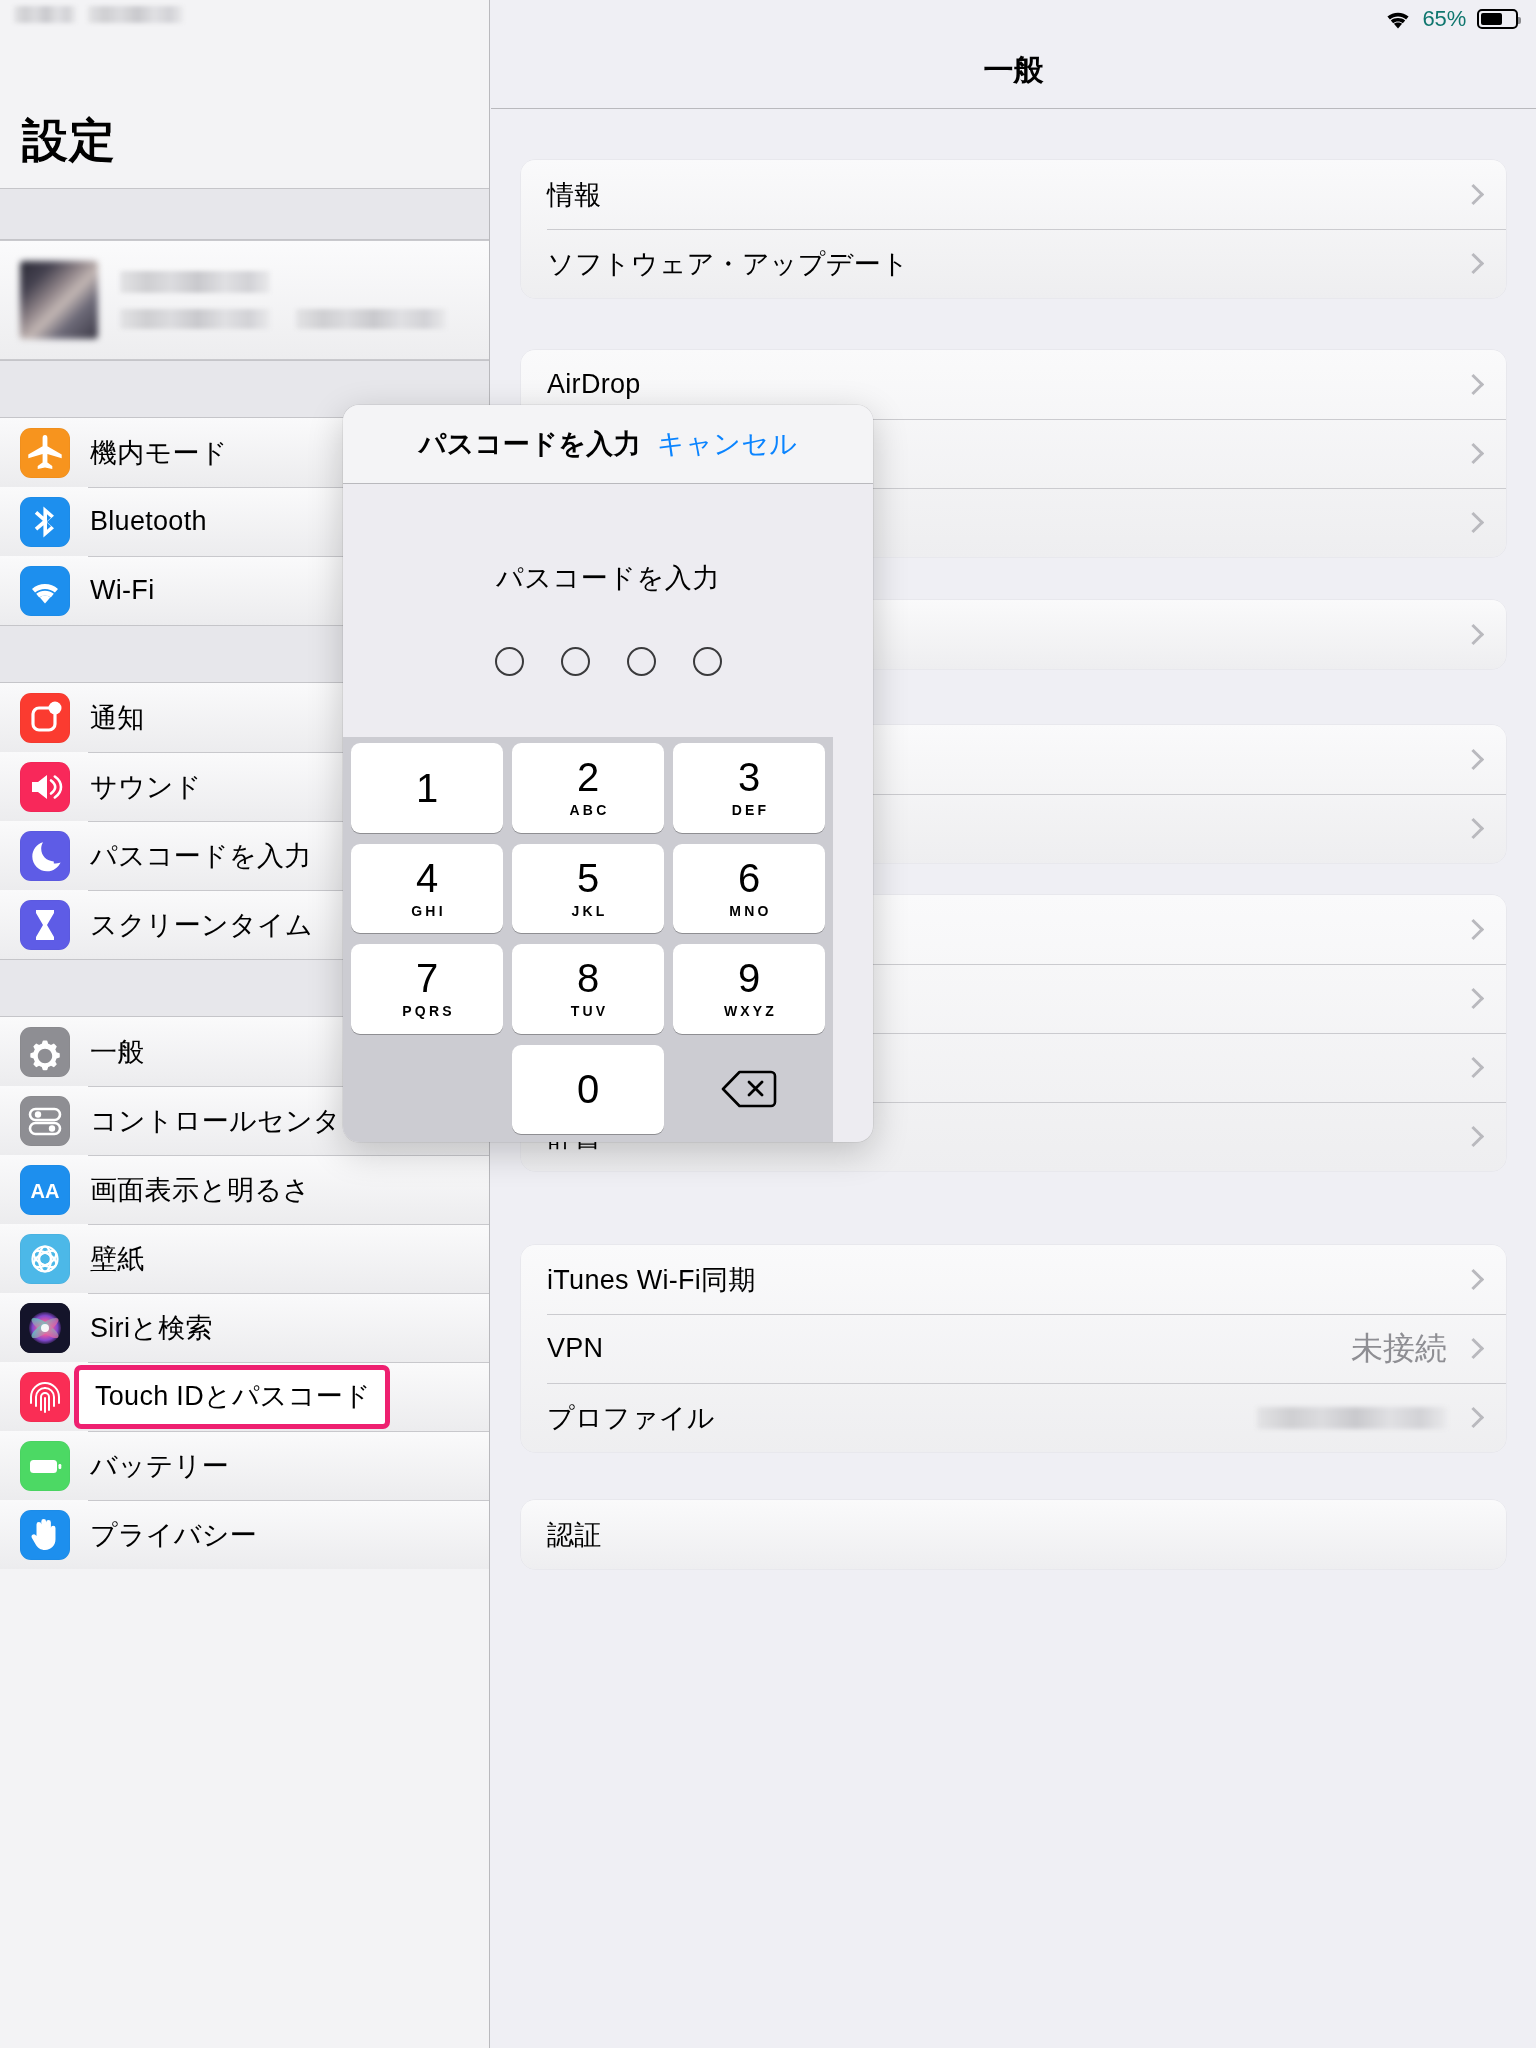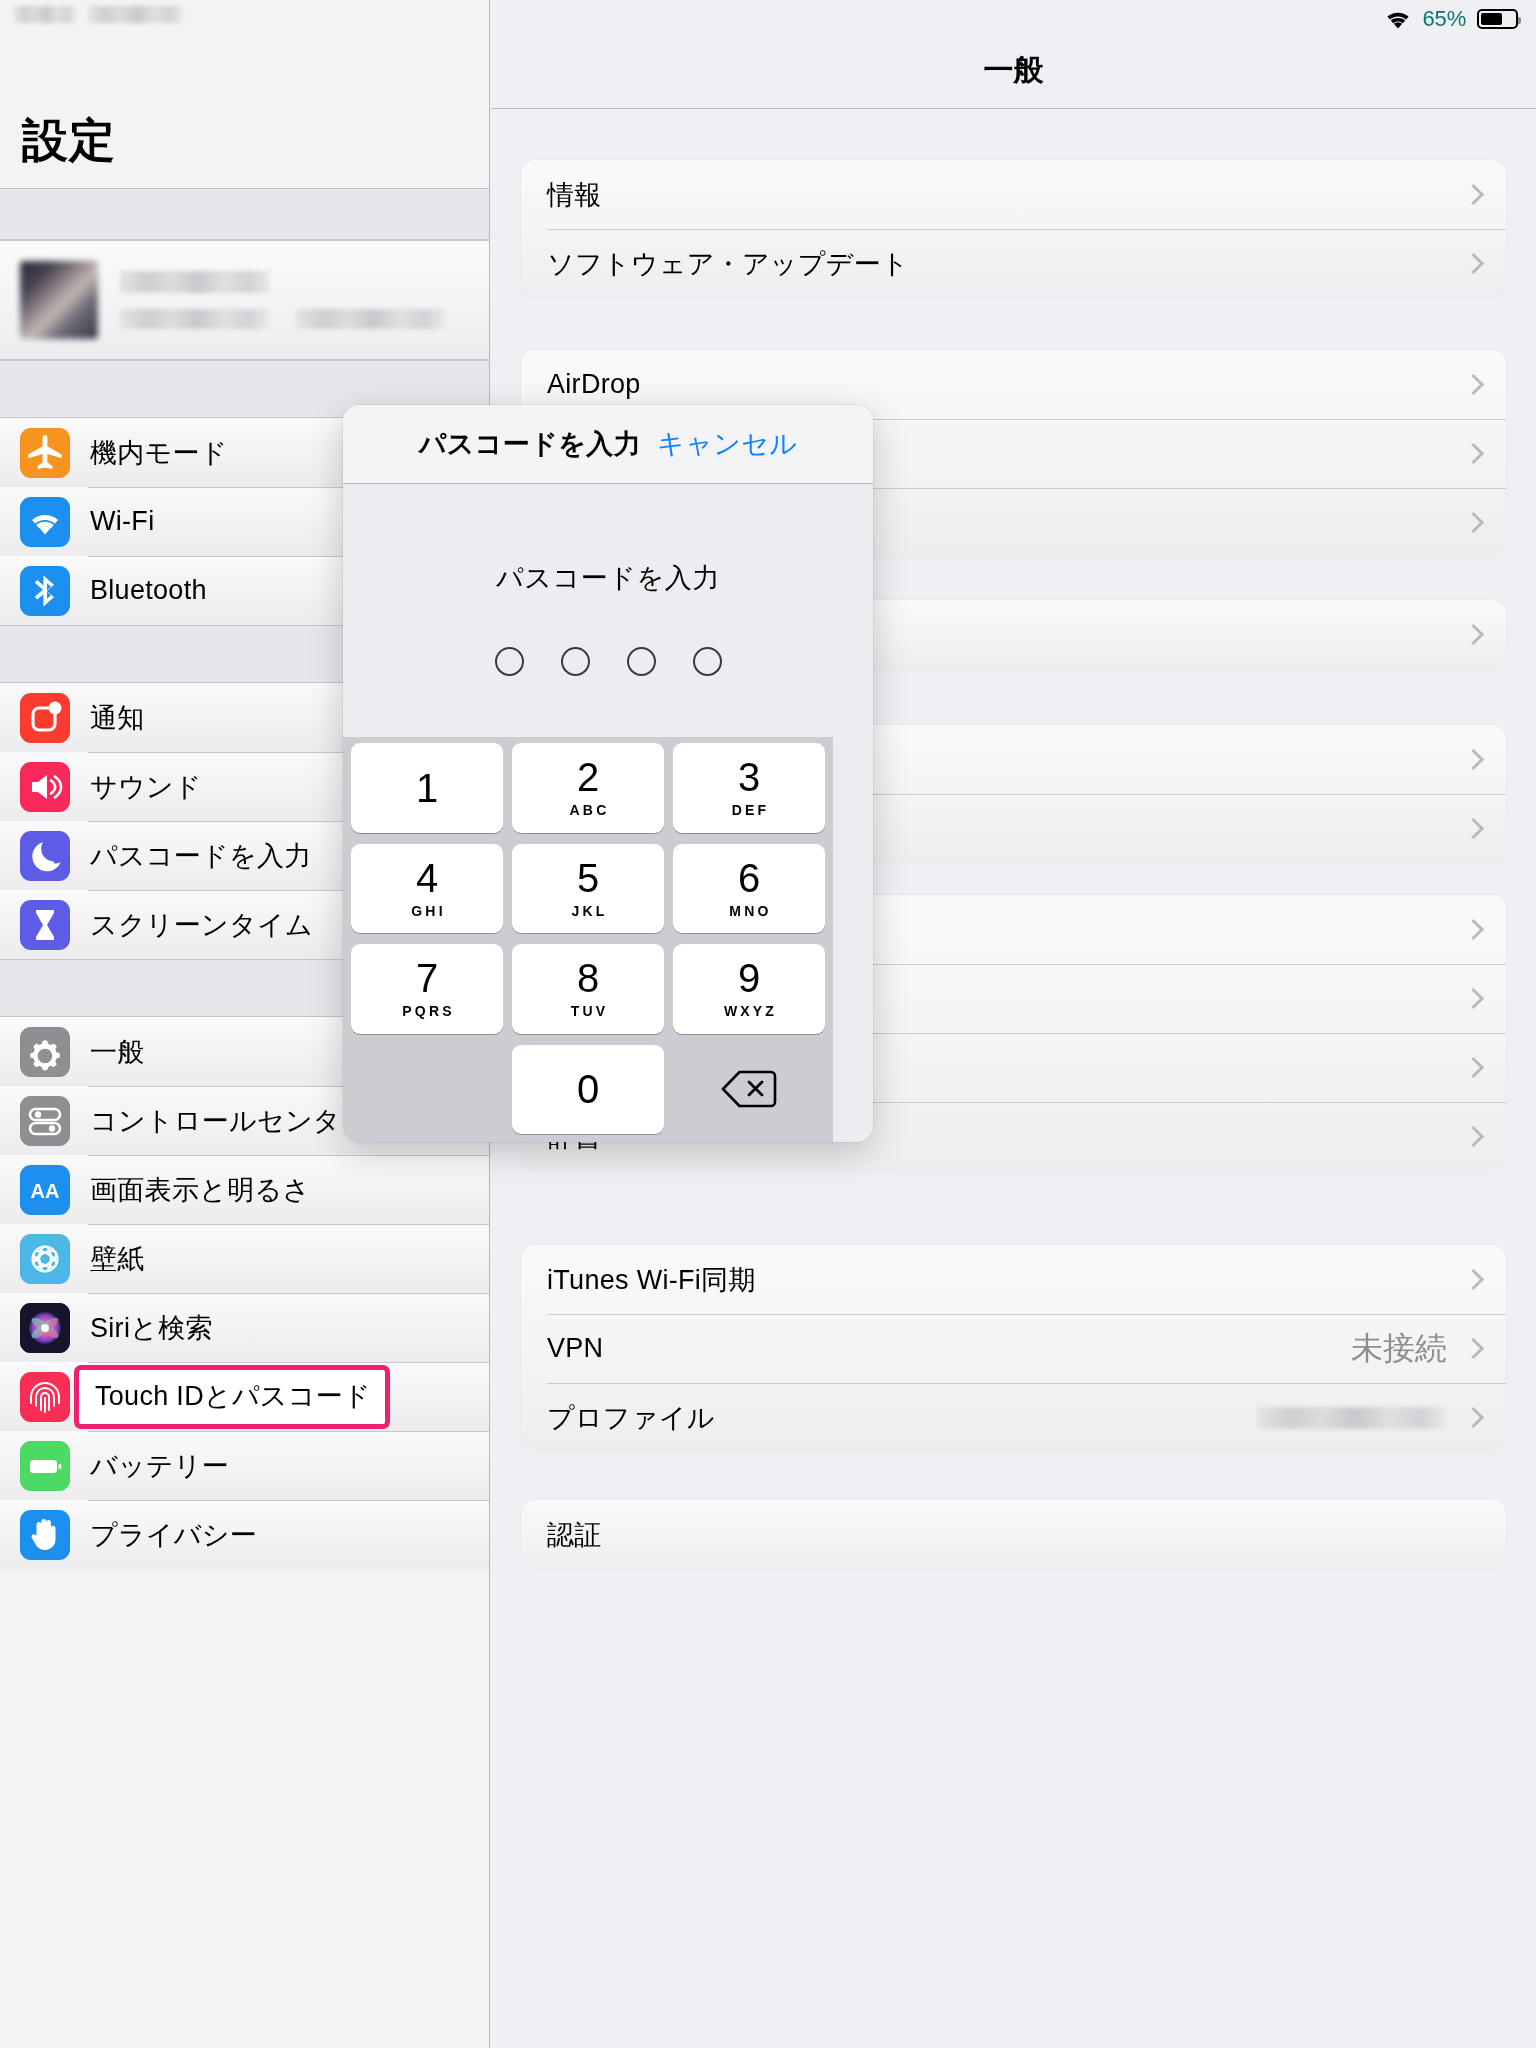--- a/index.html
+++ b/index.html
@@ -270,34 +270,34 @@
           <span class="sb-icon" style="background: rgb(247, 148, 30);">
             <svg viewBox="0 0 50 50" width="100%" height="100%" aria-hidden="true">
               <path d="M25 7c1.6 0 2.4 1.3 2.4 3.1v8.2l14.3 8.3v3.6l-14.3-4.3v8.6l4.9 3.5v3.1L25 39.5l-7.3 1.6v-3.1l4.9-3.5v-8.6L8.3 30.2v-3.6l14.3-8.3v-8.2C22.6 8.3 23.4 7 25 7z" fill="#fff"></path>
             </svg>
           </span>
           <span class="sb-label">機内モード</span>
         </div>
         <div class="sb-row">
           <span class="sb-icon" style="background: rgb(29, 143, 238);">
             <svg viewBox="0 0 50 50" width="100%" height="100%" aria-hidden="true">
+              <path d="M23.4 9.5 34 18.8 26.9 25l7.1 6.2L23.4 40.5V28.2l-6.2 5.4-2.4-2.8 8-7-8-7 2.4-2.8 6.2 5.4V9.5zm3.6 7.8v7l4-3.5-4-3.5zm0 15.4 4-3.5-4-3.5v7z" fill="#fff"></path>
+            </svg>
+          </span>
+          <span class="sb-label">Bluetooth</span>
+        </div>
+        <div class="sb-row">
+          <span class="sb-icon" style="background: rgb(29, 143, 238);">
+            <svg viewBox="0 0 50 50" width="100%" height="100%" aria-hidden="true">
               <path d="M25 37.5l-5.1-6c3-2.6 7.4-2.6 10.3 0l-5.2 6z" fill="#fff"></path>
               <path d="M15.1 26.6l-3.1-3.7c3.6-3.1 8.2-4.8 13-4.8s9.4 1.7 13 4.8l-3.1 3.7c-2.8-2.4-6.2-3.7-9.9-3.7s-7.1 1.3-9.9 3.7z" fill="#fff"></path>
               <path d="M19.2 31.4 16.2 27.8c2.5-2 5.6-3.1 8.8-3.1s6.3 1.1 8.8 3.1l-3 3.6c-1.7-1.3-3.7-2-5.8-2s-4.1.7-5.8 2z" fill="#fff"></path>
             </svg>
           </span>
           <span class="sb-label">Wi-Fi</span>
-        </div>
-        <div class="sb-row">
-          <span class="sb-icon" style="background: rgb(29, 143, 238);">
-            <svg viewBox="0 0 50 50" width="100%" height="100%" aria-hidden="true">
-              <path d="M23.4 9.5 34 18.8 26.9 25l7.1 6.2L23.4 40.5V28.2l-6.2 5.4-2.4-2.8 8-7-8-7 2.4-2.8 6.2 5.4V9.5zm3.6 7.8v7l4-3.5-4-3.5zm0 15.4 4-3.5-4-3.5v7z" fill="#fff"></path>
-            </svg>
-          </span>
-          <span class="sb-label">Bluetooth</span>
         </div>
       </div>
     <div class="sb-sep" style="top:625px;height:58px;"></div>
     <div class="sb-section" id="sb-group-1" style="top:683px;">
         <div class="sb-row">
           <span class="sb-icon" style="background: rgb(251, 59, 48);">
             <svg viewBox="0 0 50 50" width="100%" height="100%" aria-hidden="true">
               <rect x="13" y="15" width="22" height="22" rx="6" fill="none" stroke="#fff" stroke-width="3.2"></rect>
               <circle cx="35" cy="15" r="6.5" fill="#fff"></circle>
             </svg>

